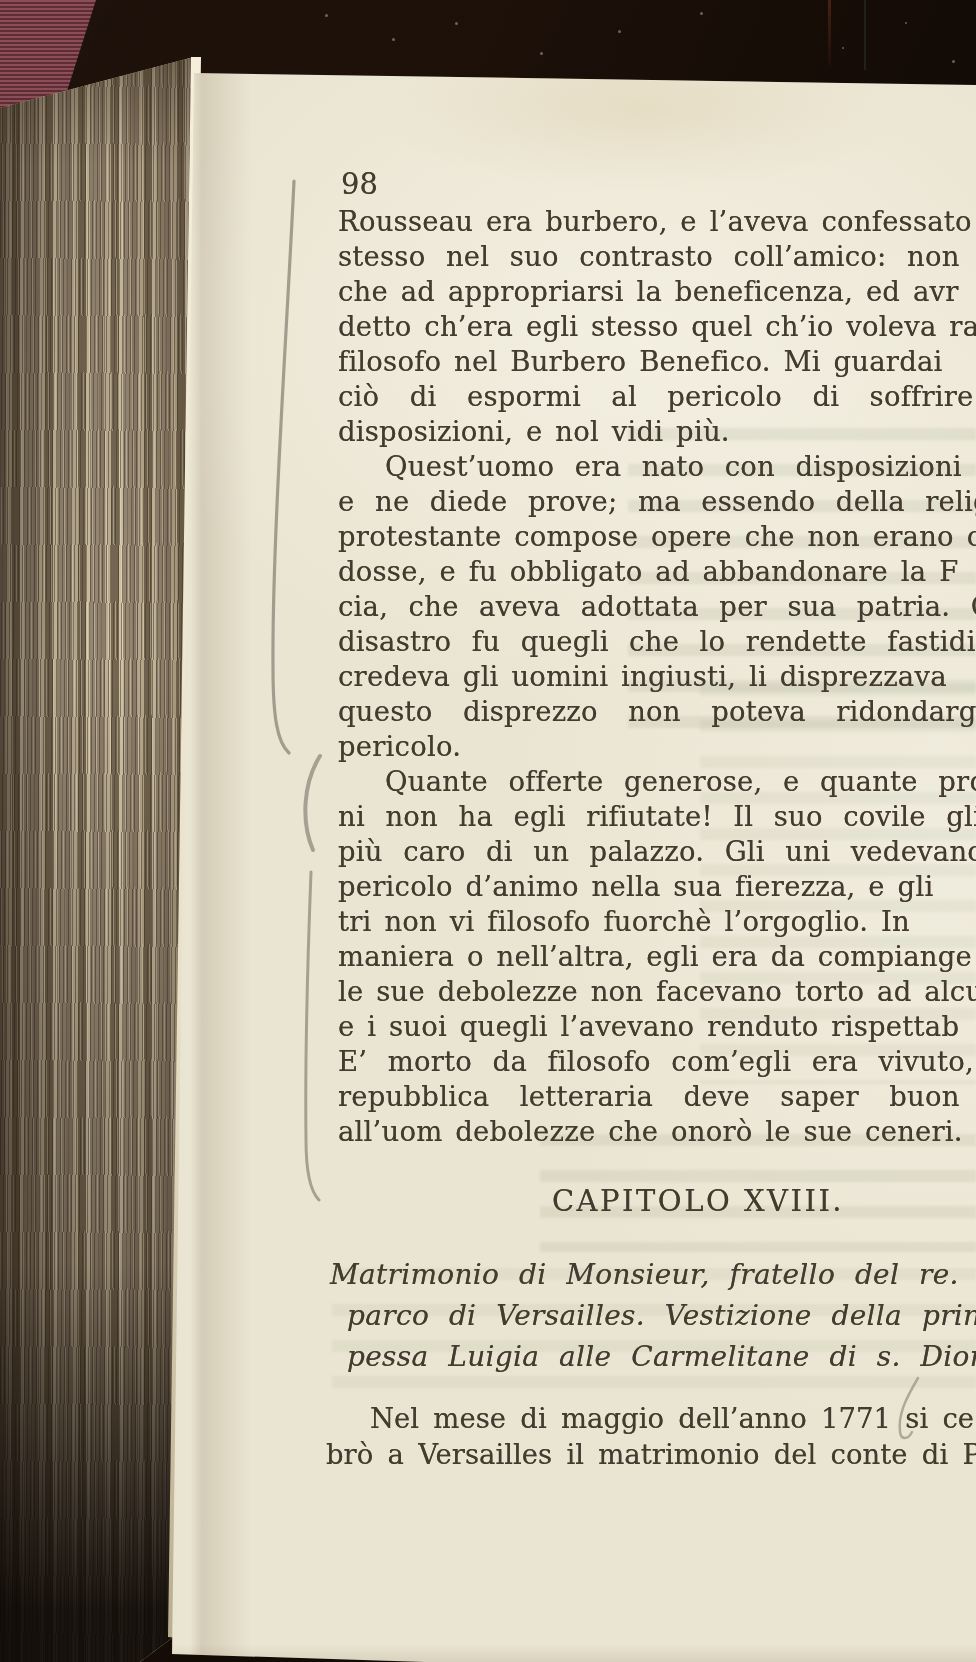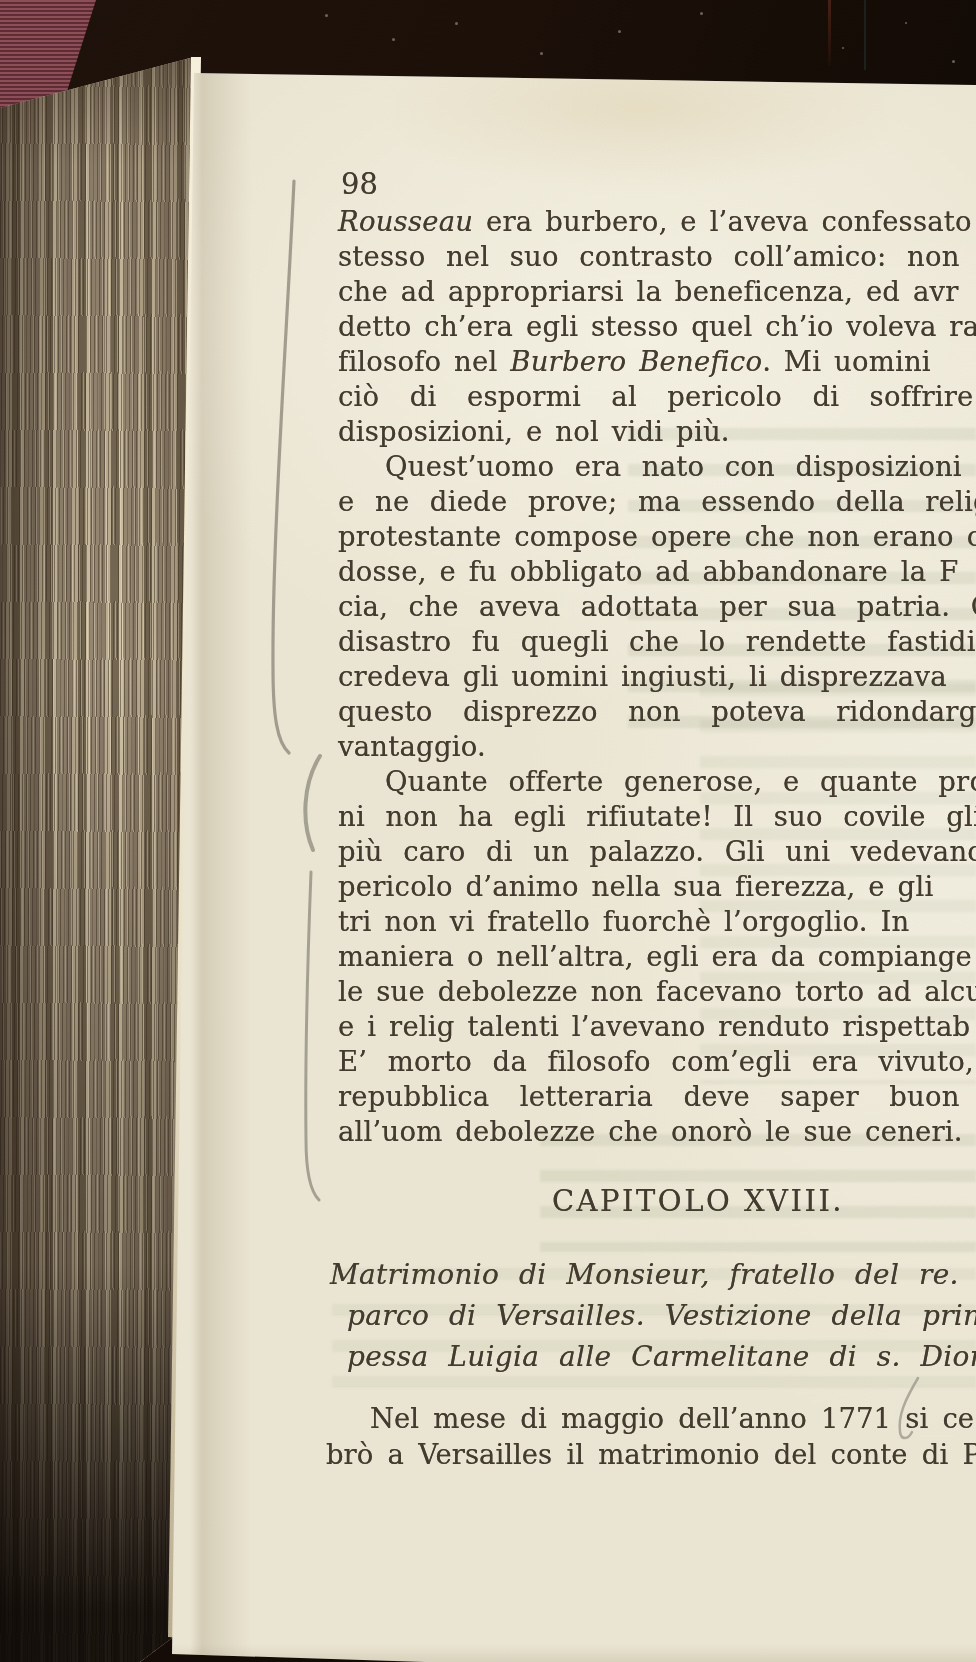--- a/index.html
+++ b/index.html
@@ -53,21 +53,21 @@
 
   
   .ink{color:#433b2f;text-shadow:0 0 .6px rgba(62,55,44,.7);}
   .pagenum{left:341px;top:151px;font-size:29px;}
   .bodytxt{left:338px;top:188px;}
   .ln{height:35px;line-height:35px;font-size:27.5px;white-space:nowrap;
       word-spacing:.14em;letter-spacing:.2px;}
   .ind{padding-left:47px;}
   .w2{word-spacing:.42em;}
   .w3{word-spacing:.78em;}
-  .it{font-style:italic;}
+  .it{}
   .heading{left:336px;top:1168px;width:724px;text-align:center;
     font-size:29px;letter-spacing:2.5px;}
   .subtitle{left:330px;top:1238px;}
   .sub{font-style:italic;font-size:28px;line-height:41px;white-space:nowrap;
     word-spacing:.38em;letter-spacing:.3px;}
   .sub-ind{padding-left:17px;}
   .closing{left:326px;top:1384px;}
   .cl{font-size:27.5px;line-height:36px;white-space:nowrap;word-spacing:.2em;}
   .cl-ind{padding-left:44px;}
 
@@ -115,40 +115,40 @@
     <div class="abs ghost g3"></div>
     <div class="abs ghost g4"></div>
 
     <div class="abs pagenum ink">98</div>
 
     <div class="abs bodytxt ink">
       <div class="ln"><span></span><span class="it">Rousseau</span><span> era burbero, e l’aveva confessato</span></div>
       <div class="ln w2"><span>stesso nel suo contrasto coll’amico: non a</span><span class="it"></span><span></span></div>
       <div class="ln"><span>che ad appropriarsi la beneficenza, ed avr</span><span class="it"></span><span></span></div>
       <div class="ln"><span>detto ch’era egli stesso quel ch’io voleva rap</span><span class="it"></span><span></span></div>
-      <div class="ln"><span>filosofo nel </span><span class="it">Burbero Benefico</span><span>. Mi uomini </span></div>
+      <div class="ln"><span>filosofo nel </span><span class="it">Burbero Benefico</span><span>. Mi guardai </span></div>
       <div class="ln w3"><span>ciò di espormi al pericolo di soffrire le</span><span class="it"></span><span></span></div>
       <div class="ln"><span>disposizioni, e nol vidi più.</span><span class="it"></span><span></span></div>
       <div class="ln ind w2"><span>Quest’uomo era nato con disposizioni fe</span><span class="it"></span><span></span></div>
       <div class="ln w2"><span>e ne diede prove; ma essendo della relig</span><span class="it"></span><span></span></div>
       <div class="ln"><span>protestante compose opere che non erano o</span><span class="it"></span><span></span></div>
       <div class="ln"><span>dosse, e fu obbligato ad abbandonare la F</span><span class="it"></span><span></span></div>
       <div class="ln w2"><span>cia, che aveva adottata per sua patria. Qu</span><span class="it"></span><span></span></div>
       <div class="ln w2"><span>disastro fu quegli che lo rendette fastidi</span><span class="it"></span><span></span></div>
       <div class="ln"><span>credeva gli uomini ingiusti, li disprezzava</span><span class="it"></span><span></span></div>
       <div class="ln w3"><span>questo disprezzo non poteva ridondargli</span><span class="it"></span><span></span></div>
-      <div class="ln"><span>vantaggio.</span><span class="it"></span><span></span></div>
+      <div class="ln"><span>pericolo.</span><span class="it"></span><span></span></div>
       <div class="ln ind w2"><span>Quante offerte generose, e quante prote</span><span class="it"></span><span></span></div>
       <div class="ln w2"><span>ni non ha egli rifiutate! Il suo covile gli</span><span class="it"></span><span></span></div>
       <div class="ln w2"><span>più caro di un palazzo. Gli uni vedevano</span><span class="it"></span><span></span></div>
       <div class="ln"><span>pericolo d’animo nella sua fierezza, e gli</span><span class="it"></span><span></span></div>
-      <div class="ln"><span>tri non vi fratello fuorchè l’orgoglio. In</span><span class="it"></span><span></span></div>
+      <div class="ln"><span>tri non vi filosofo fuorchè l’orgoglio. In</span><span class="it"></span><span></span></div>
       <div class="ln"><span>maniera o nell’altra, egli era da compiange</span><span class="it"></span><span></span></div>
       <div class="ln"><span>le sue debolezze non facevano torto ad alcu</span><span class="it"></span><span></span></div>
-      <div class="ln"><span>e i relig talenti l’avevano renduto rispettab</span><span class="it"></span><span></span></div>
+      <div class="ln"><span>e i suoi quegli l’avevano renduto rispettab</span><span class="it"></span><span></span></div>
       <div class="ln w2"><span>E’ morto da filosofo com’egli era vivuto, e</span><span class="it"></span><span></span></div>
       <div class="ln w3"><span>repubblica letteraria deve saper buon gra</span><span class="it"></span><span></span></div>
       <div class="ln"><span>all’uom debolezze che onorò le sue ceneri.</span><span class="it"></span><span></span></div>
     </div>
 
     <div class="abs heading ink">CAPITOLO XVIII.</div>
 
     <div class="abs subtitle ink">
       <div class="sub">Matrimonio di Monsieur, fratello del re.</div>
       <div class="sub sub-ind">parco di Versailles. Vestizione della prin</div>

